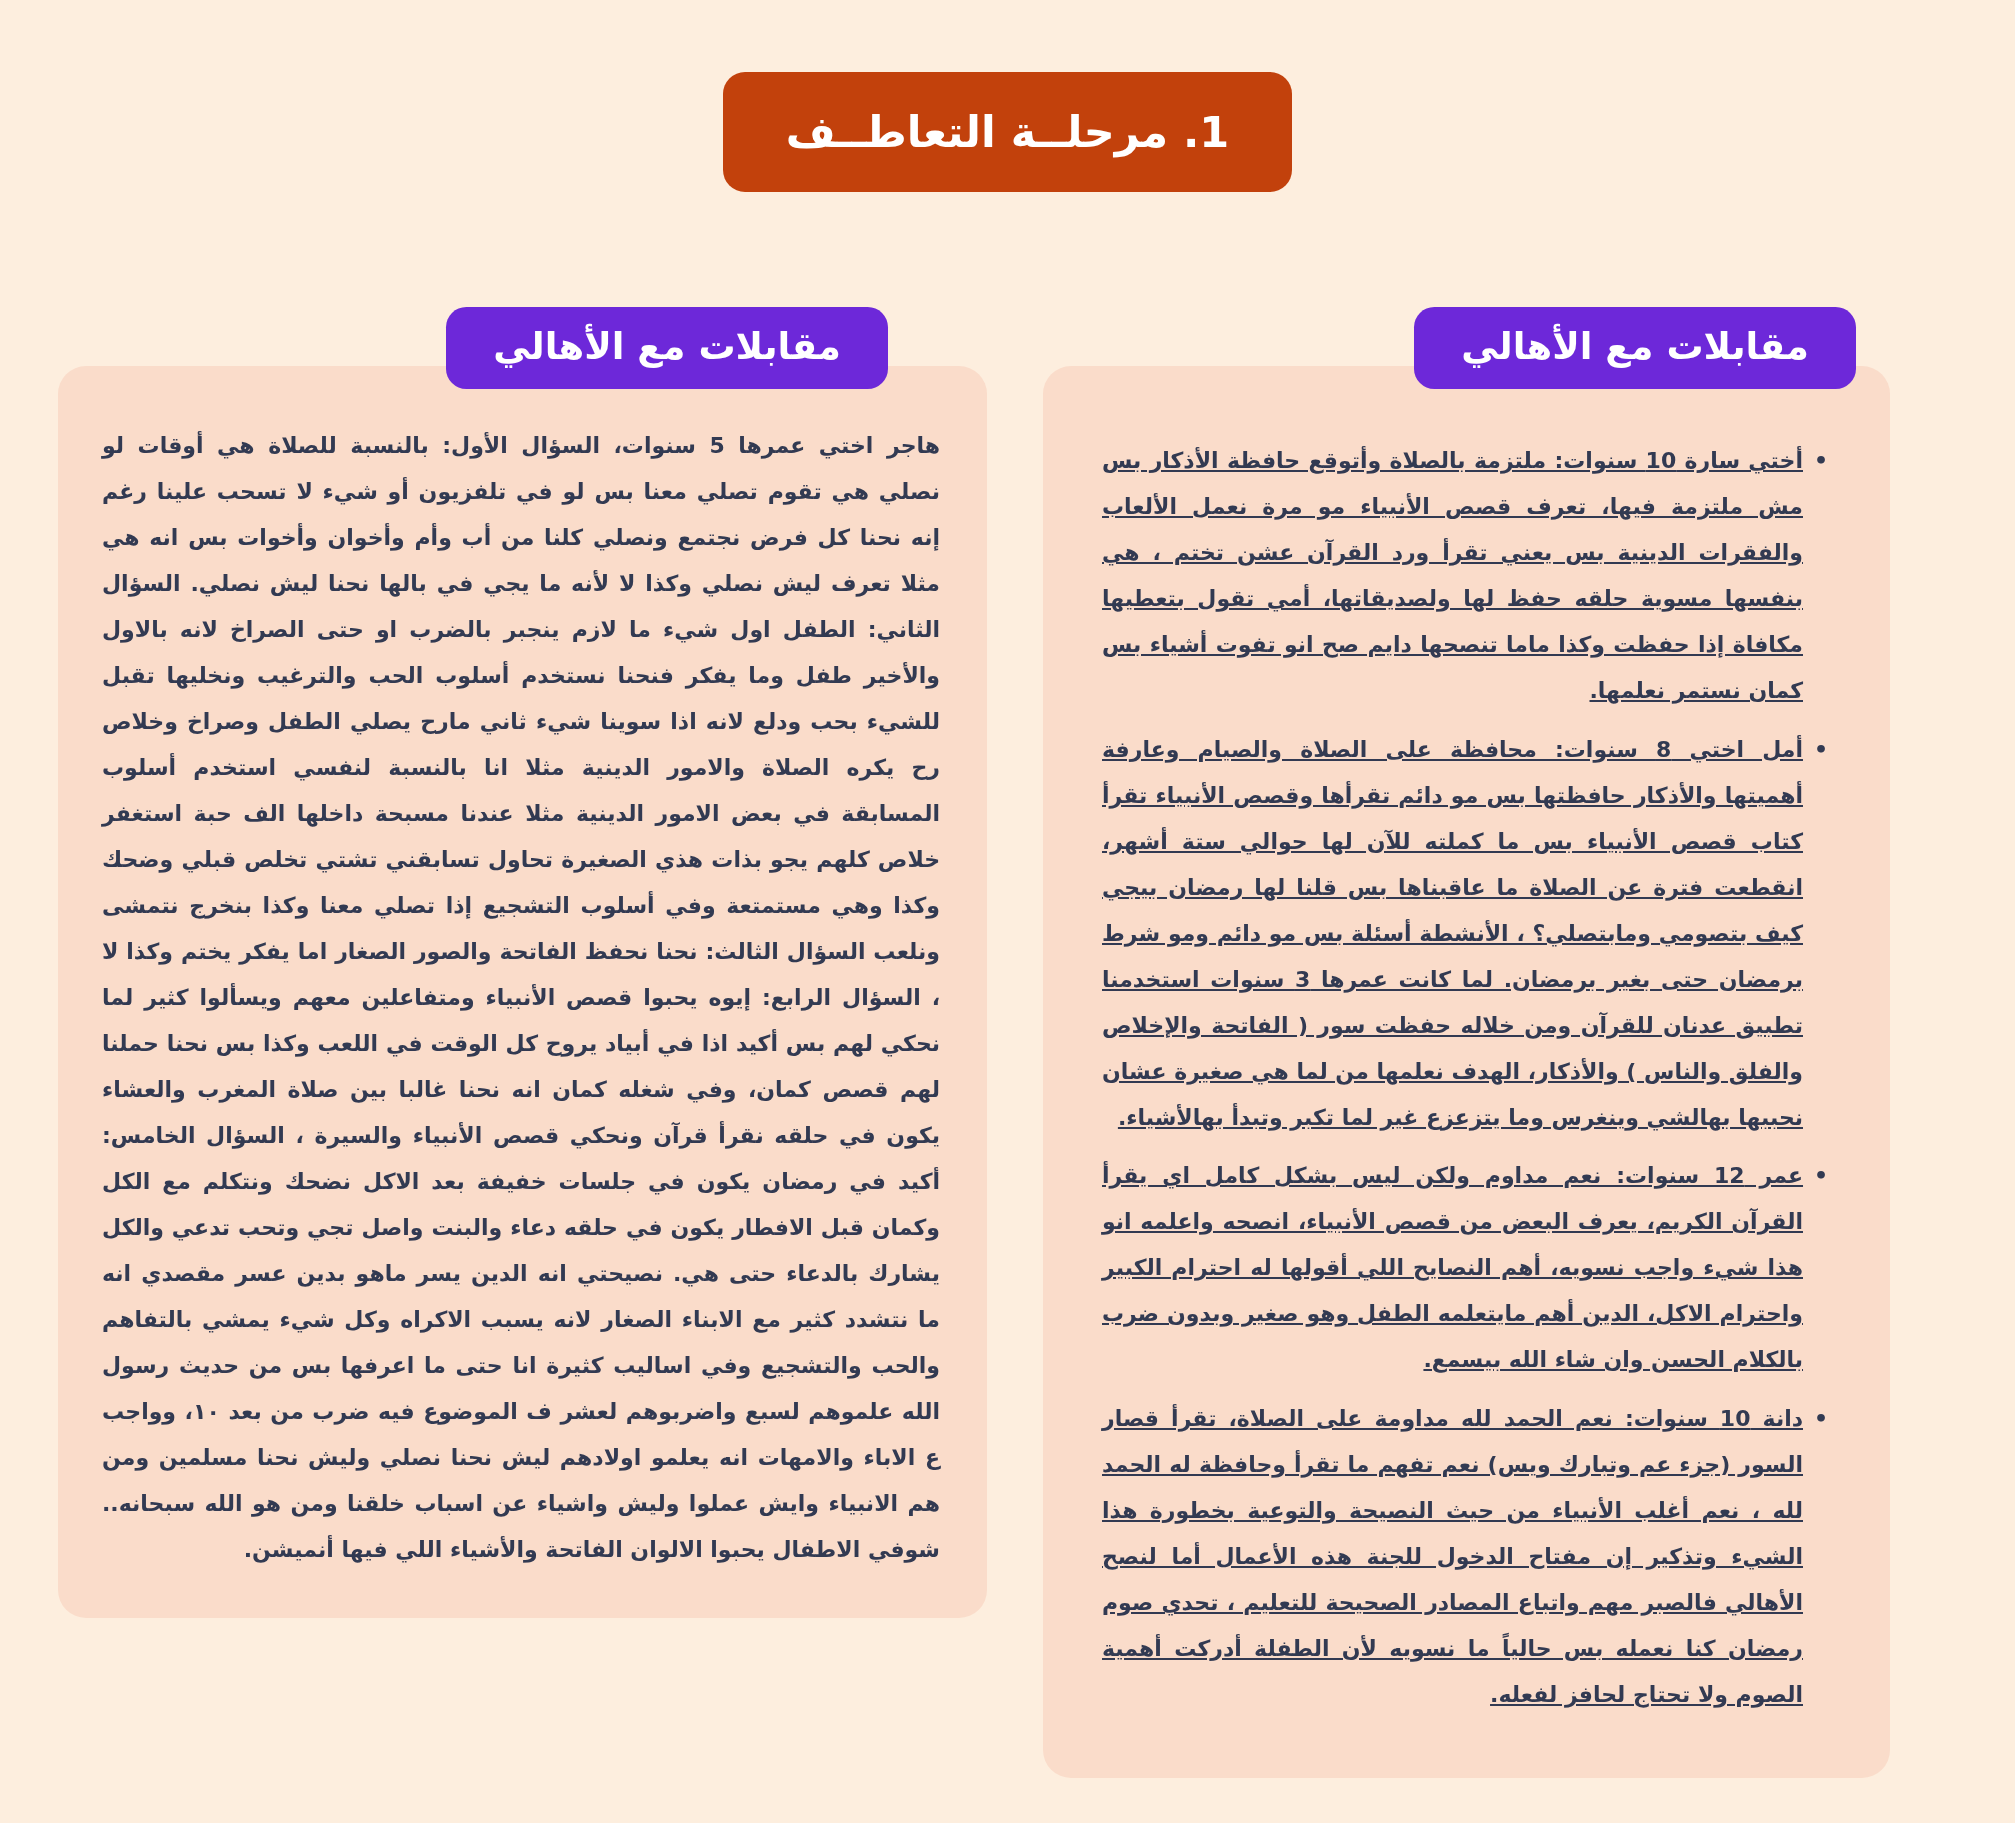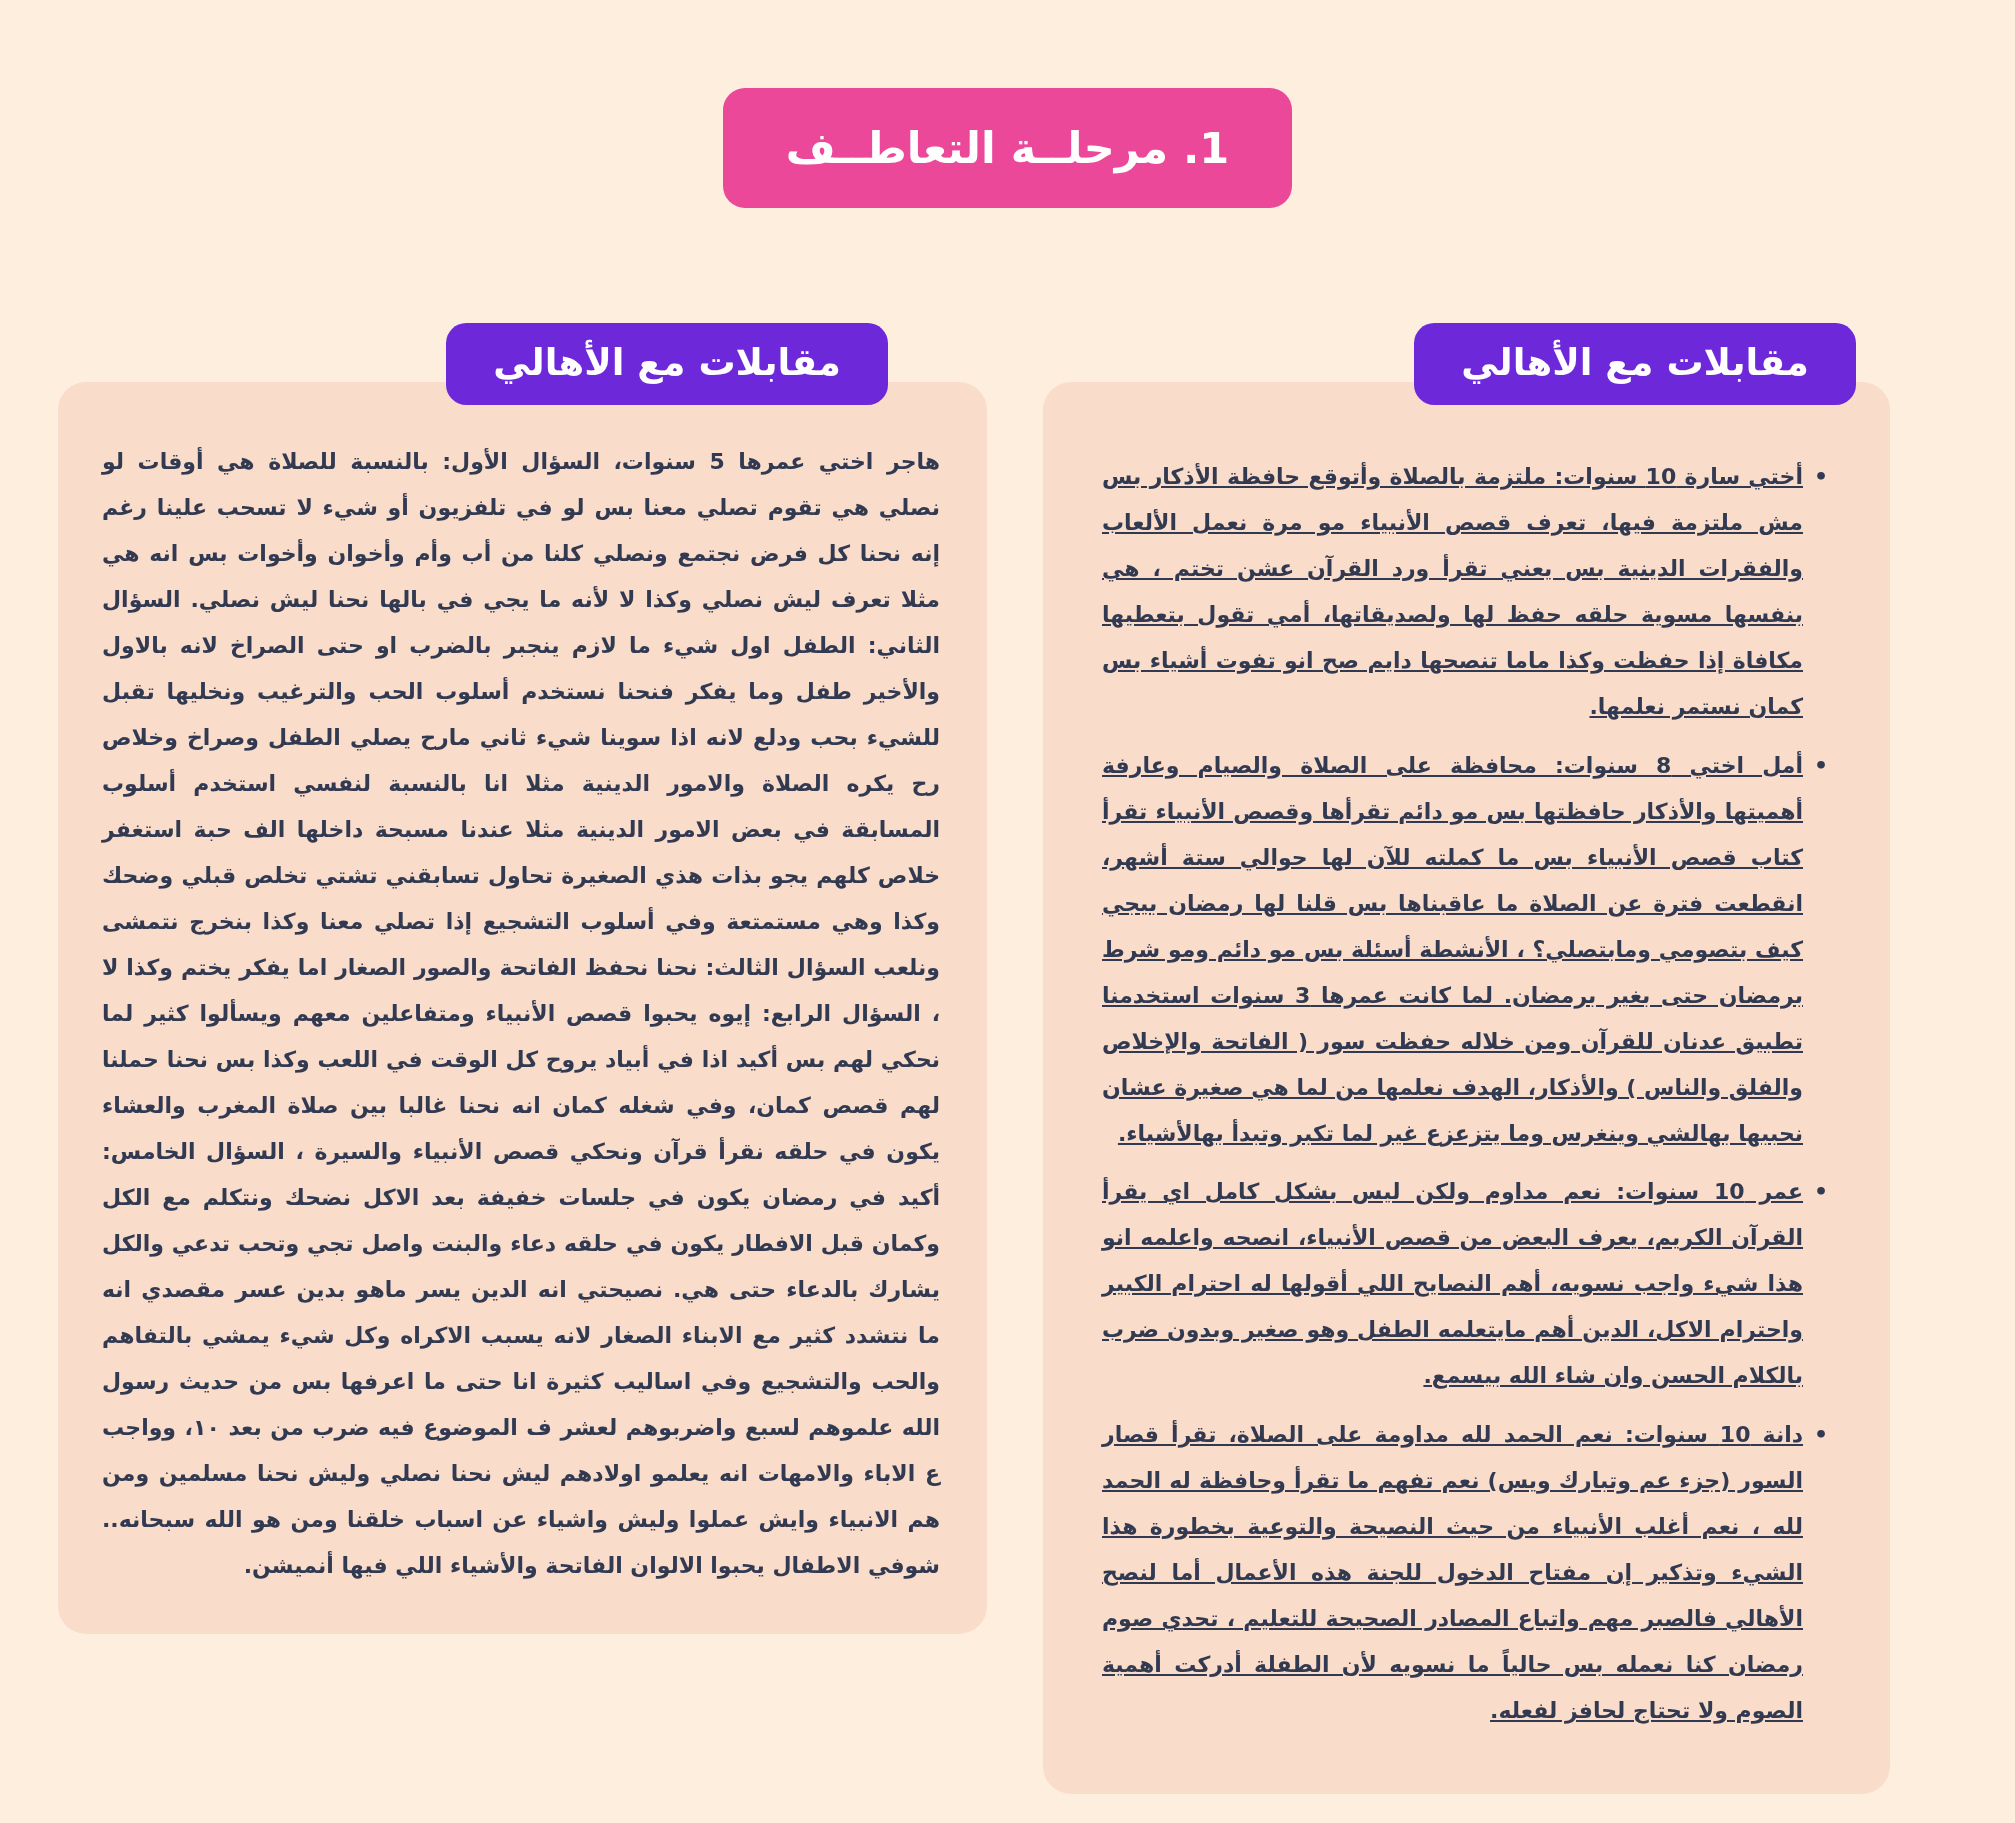--- a/index.html
+++ b/index.html
@@ -12,25 +12,24 @@
     direction: rtl;
     color: #323a52;
     overflow: hidden;
   }
   .title-wrap {
     display: flex;
     justify-content: center;
     padding-top: 72px;
   }
   .title-badge {
-    background: #ec4899;
+    background: #c2410c;
     border-radius: 22px;
     padding: 35px 63px;
     min-width: 557px;
-    margin-top: 16px;
   }
   .title-badge h1 {
     margin: 0;
     font-size: 43px;
     font-weight: bold;
     color: #ffffff;
     white-space: nowrap;
   }
   .columns {
     display: flex;
@@ -110,21 +109,21 @@
       </div>
       <div class="card">
         <ul class="bullets">
           <li class="bullet">
             <span>أختي سارة 10 سنوات:  ملتزمة بالصلاة وأتوقع حافظة الأذكار بس مش ملتزمة فيها، تعرف قصص الأنبياء مو مرة نعمل الألعاب والفقرات الدينية بس يعني تقرأ ورد القرآن عشن تختم ، هي بنفسها مسوية حلقه حفظ لها ولصديقاتها، أمي تقول بتعطيها مكافاة إذا حفظت وكذا ماما تنصحها دايم صح انو تفوت أشياء بس كمان نستمر نعلمها.</span>
           </li>
           <li class="bullet">
             <span>أمل اختي  8 سنوات: محافظة على الصلاة والصيام وعارفة أهميتها والأذكار حافظتها بس مو دائم تقرأها وقصص الأنبياء تقرأ كتاب قصص الأنبياء بس ما كملته للآن لها حوالي ستة أشهر، انقطعت فترة عن الصلاة ما عاقبناها بس قلنا لها رمضان بيجي كيف بتصومي ومابتصلي؟ ، الأنشطة أسئلة بس  مو دائم ومو شرط برمضان حتى بغير برمضان. لما كانت عمرها 3 سنوات استخدمنا تطبيق عدنان للقرآن  ومن خلاله حفظت سور ( الفاتحة والإخلاص والفلق والناس ) والأذكار، الهدف نعلمها من لما هي صغيرة عشان نحببها بهالشي وينغرس وما يتزعزع غير لما تكبر وتبدأ بهالأشياء.</span>
           </li>
           <li class="bullet">
-            <span>عمر 10 سنوات: نعم مداوم ولكن ليس بشكل كامل اي يقرأ القرآن الكريم، يعرف البعض من قصص الأنبياء، انصحه واعلمه انو هذا شيء واجب نسويه، أهم النصايح اللي أقولها له احترام الكبير واحترام الاكل، الدين أهم مايتعلمه الطفل وهو صغير وبدون ضرب بالكلام الحسن وان شاء الله بيسمع.</span>
+            <span>عمر 12 سنوات: نعم مداوم ولكن ليس بشكل كامل اي يقرأ القرآن الكريم، يعرف البعض من قصص الأنبياء، انصحه واعلمه انو هذا شيء واجب نسويه، أهم النصايح اللي أقولها له احترام الكبير واحترام الاكل، الدين أهم مايتعلمه الطفل وهو صغير وبدون ضرب بالكلام الحسن وان شاء الله بيسمع.</span>
           </li>
           <li class="bullet">
             <span>دانة 10 سنوات:  نعم الحمد لله مداومة على الصلاة، تقرأ قصار السور (جزء عم وتبارك ويس) نعم تفهم ما تقرأ وحافظة له الحمد لله ، نعم أغلب الأنبياء من حيث النصيحة والتوعية بخطورة هذا الشيء وتذكير إن مفتاح الدخول للجنة هذه الأعمال أما لنصح الأهالي فالصبر مهم واتباع المصادر الصحيحة للتعليم ، تحدي صوم رمضان كنا نعمله بس حالياً ما نسويه لأن الطفلة أدركت أهمية الصوم ولا تحتاج لحافز لفعله.</span>
           </li>
         </ul>
       </div>
     </section>
 
     <section class="column col-b">
       <div class="pill">

